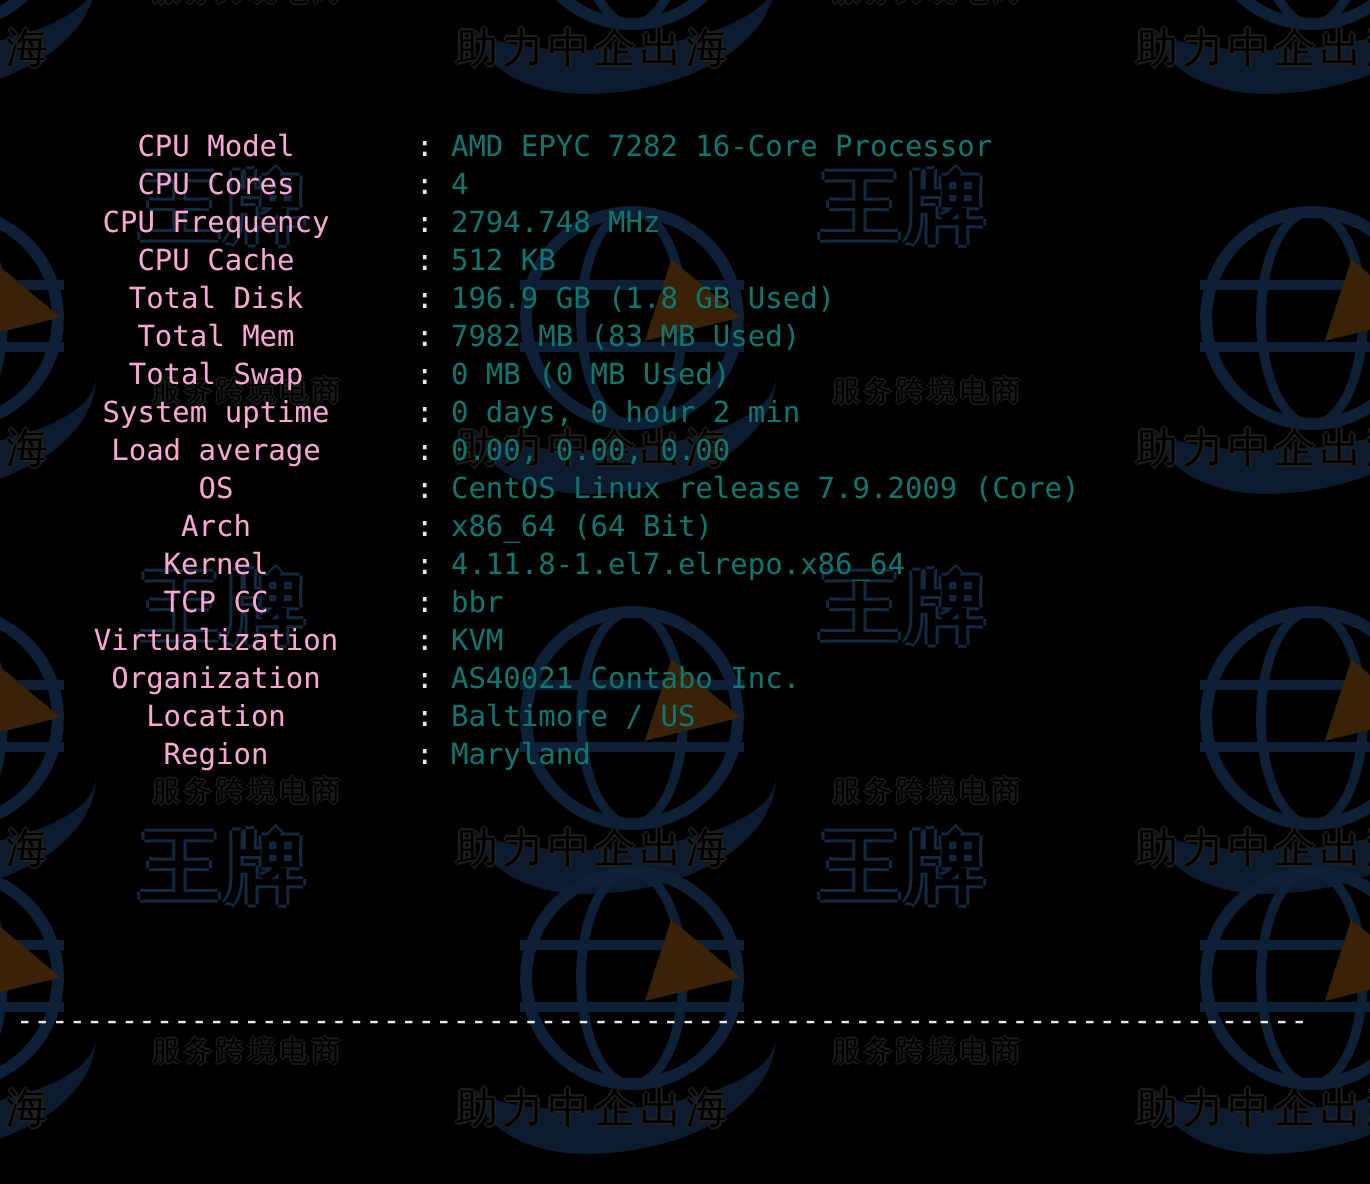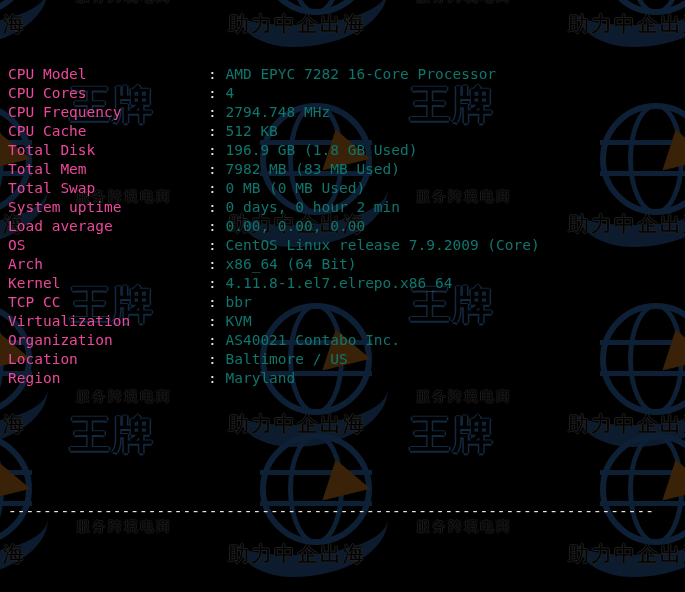--- a/index.html
+++ b/index.html
@@ -126,21 +126,21 @@
 
   
   #terminal {
     position: relative;
     z-index: 2;
     padding: 8px 0 0 8px;
     white-space: pre;
   }
   .line { height: 19px; }
   .blank { height: 19px; }
-  .label  { color: #ec4899; display: inline-block; }
+  .label  { color: #f9a8d4; display: inline-block; text-align: center; }
   .colon  { color: #e8e8e8; }
   .val-cyan   { color: #0f766e; }
   .hr {
     color: #e8e8e8;
     height: 19px;
     overflow: hidden;
     letter-spacing: 0px;
   }
 </style>
 </head>

